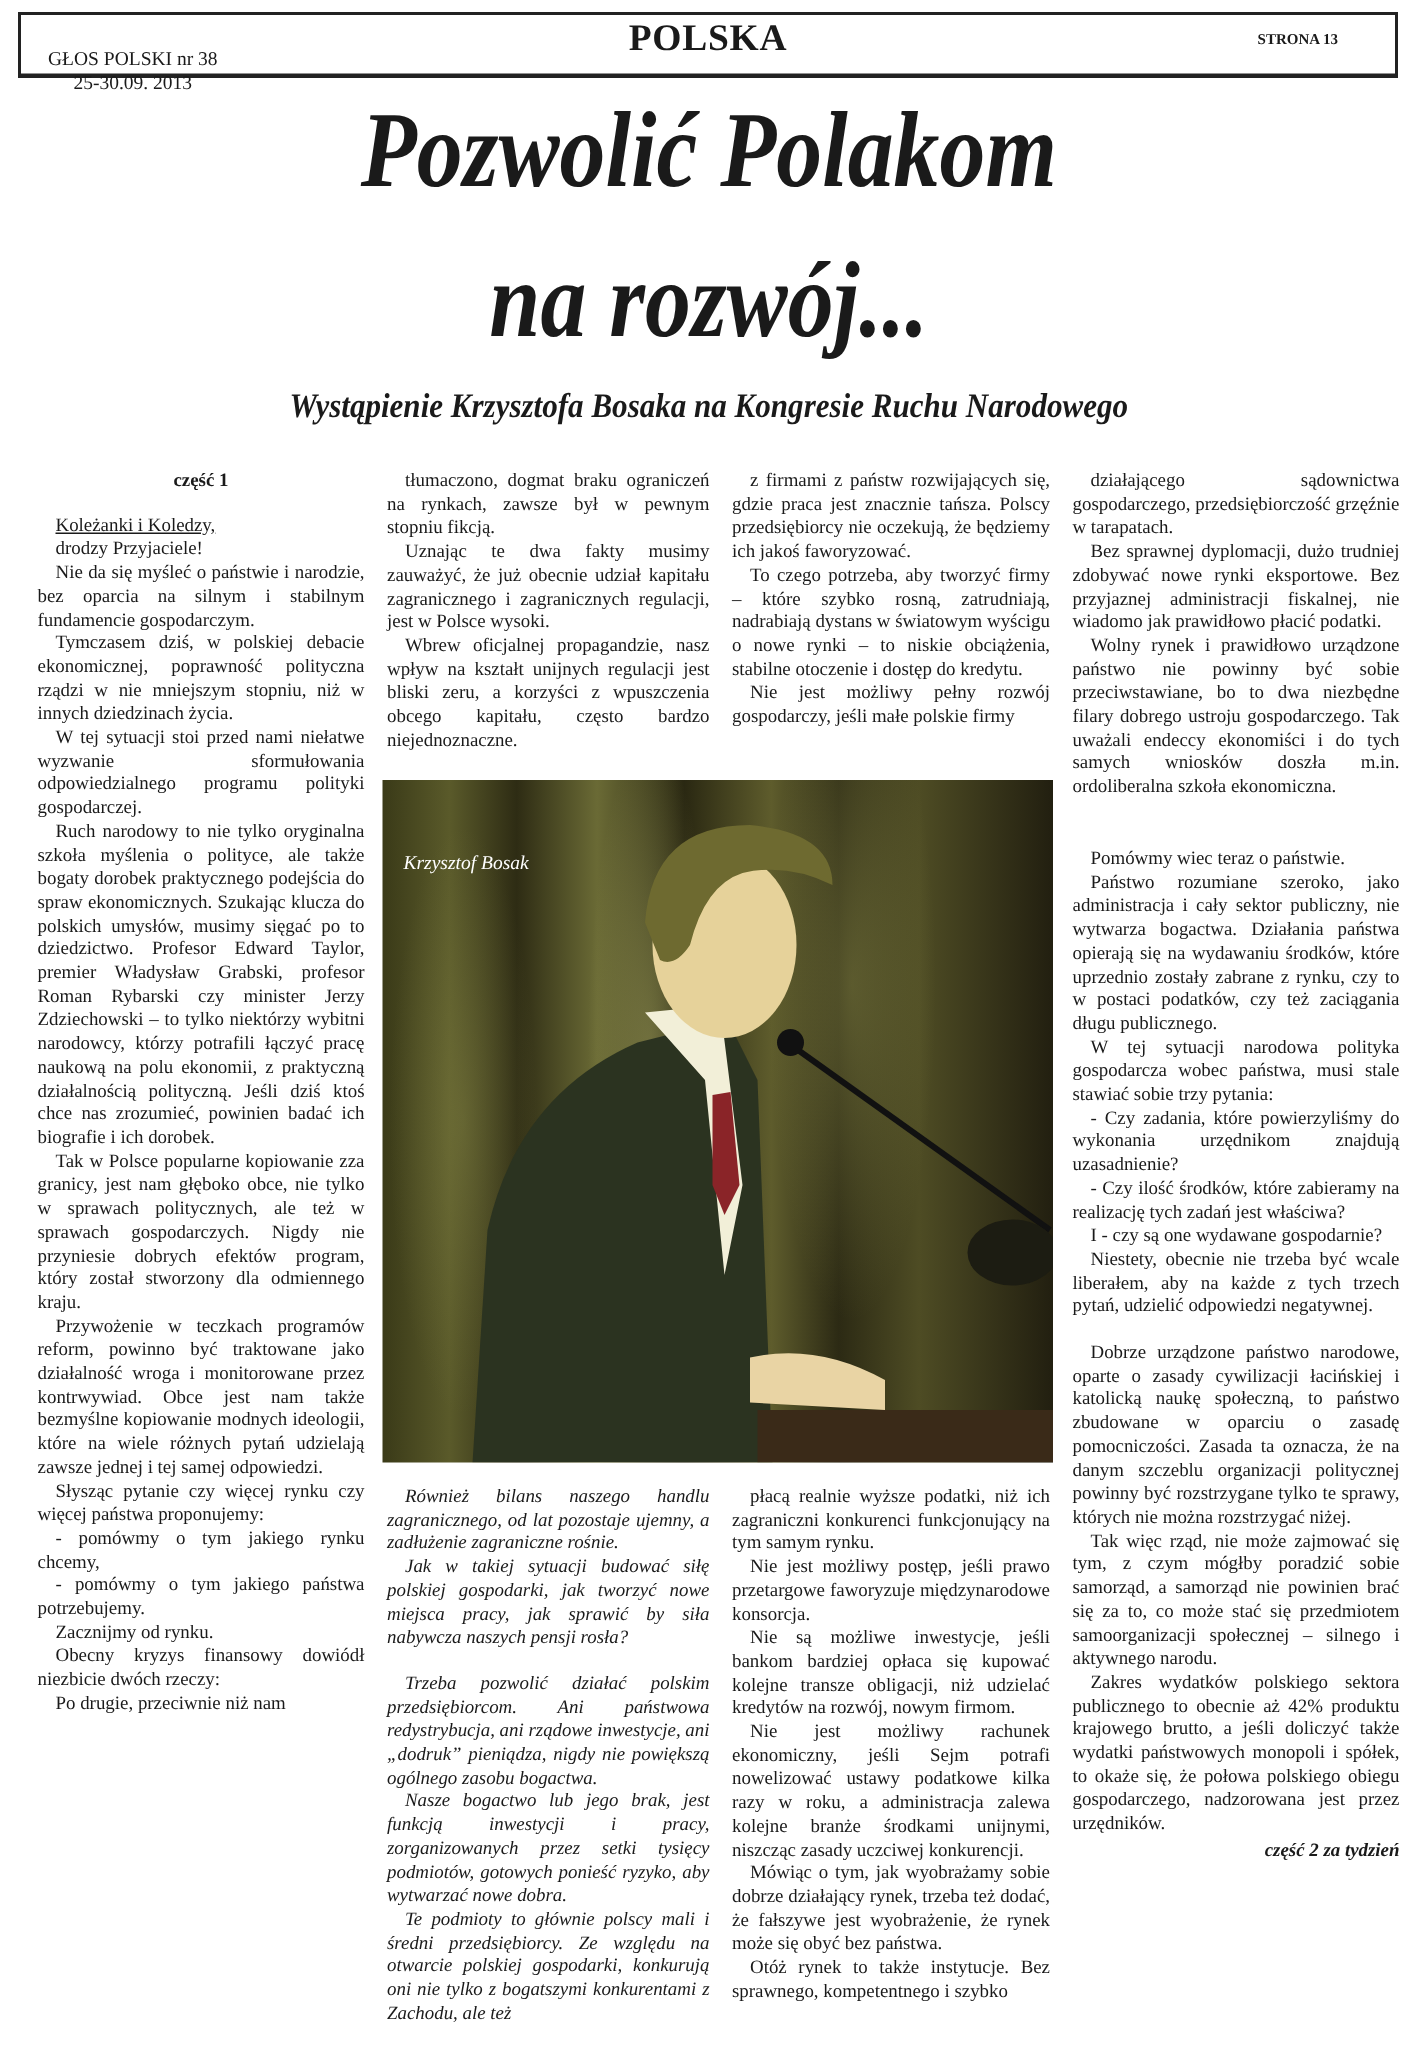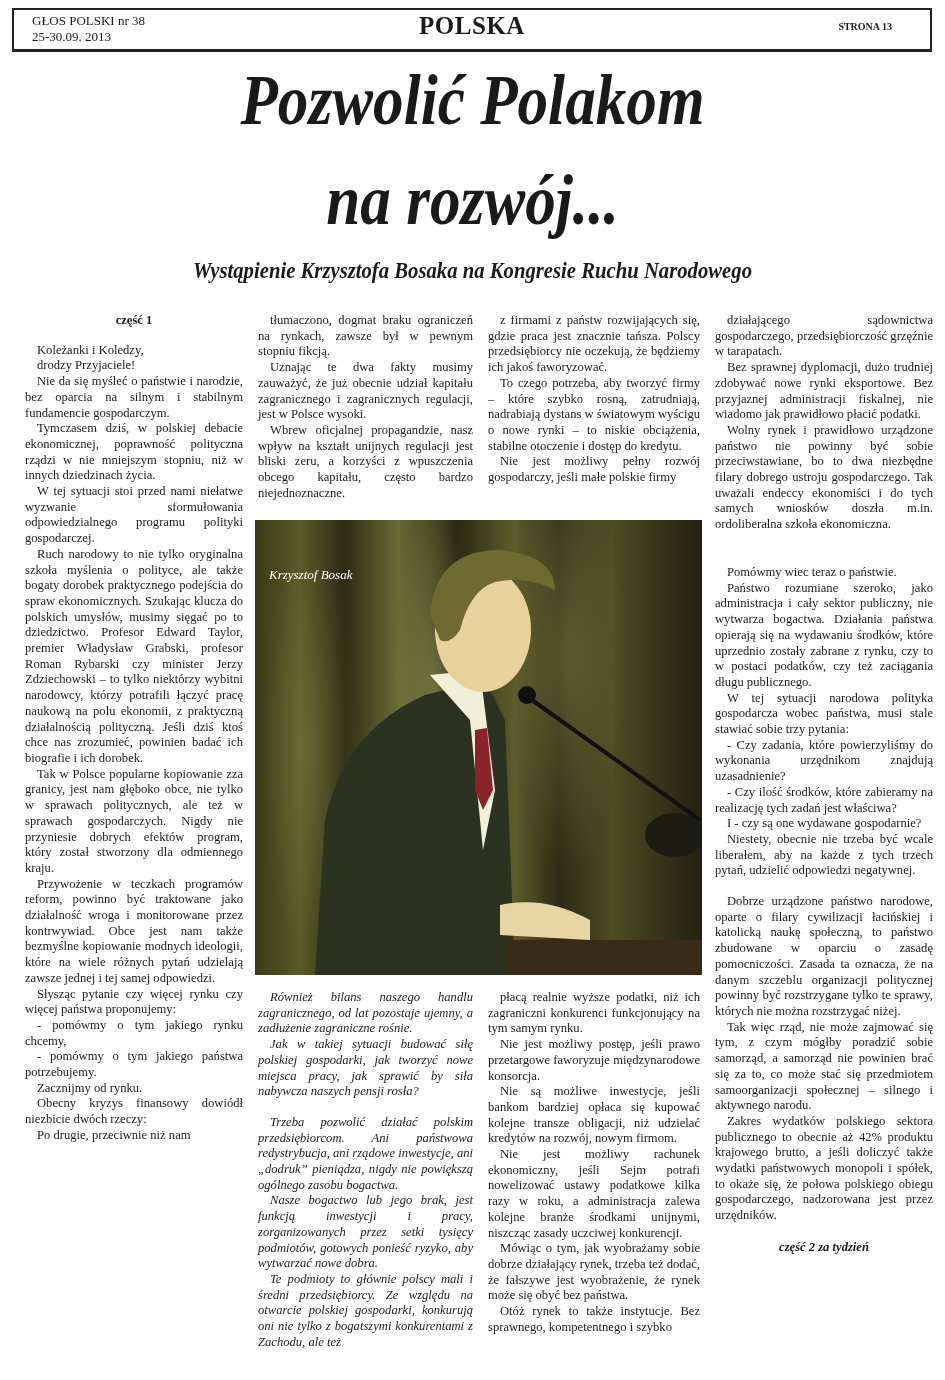--- a/index.html
+++ b/index.html
@@ -1,36 +1,36 @@
 <!DOCTYPE html>
 <html><head>
 <meta charset="utf-8">
 <style>
   html, body { margin: 0; padding: 0; background: #ffffff; }
   body { width: 945px; height: 1380px; position: relative; overflow: hidden; font-family: "Liberation Serif", serif; color: #1a1a1a; }
   .masthead { position: absolute; left: 12px; top: 8px; width: 920px; height: 44px; border: 2px solid #222; border-bottom-width: 3px; box-sizing: border-box; }
-  .mh-left { position: absolute; left: 18px; top: 3px; font-size: 13px; line-height: 16px; text-align: left; }
+  .mh-left { position: absolute; left: 18px; top: 21px; font-size: 13px; line-height: 16px; text-align: center; }
   .mh-center { position: absolute; left: 0; right: 0; top: 2px; text-align: center; font-size: 25px; font-weight: bold; letter-spacing: 0.5px; pointer-events: none; }
   .mh-right { position: absolute; right: 38px; top: 11px; font-size: 10px; font-weight: bold; text-align: right; }
   .title { position: absolute; left: 0; width: 945px; text-align: center; font-style: italic; font-weight: bold; font-size: 72px; line-height: 80px; transform: scaleX(0.85); transform-origin: center; }
   .title1 { top: 60px; }
   .title2 { top: 160px; }
   .subtitle { position: absolute; left: 0; width: 945px; top: 258px; text-align: center; font-style: italic; font-weight: bold; font-size: 23px; transform: scaleX(0.9); }
   .col { position: absolute; font-size: 12.6px; line-height: 15.7px; text-align: justify; hyphens: manual; }
   .col p { margin: 0; text-indent: 12px; }
   .col p.gap { margin-top: 15px; }
   .c1 { left: 25px; top: 313px; width: 218px; }
   .c2 { left: 258px; top: 313px; width: 215px; }
   .c3 { left: 488px; top: 313px; width: 212px; }
   .c4 { left: 715px; top: 313px; width: 218px; }
   .c2b { left: 258px; top: 990px; width: 215px; font-style: italic; }
   .c3b { left: 488px; top: 990px; width: 212px; }
   .c4b { left: 715px; top: 565px; width: 218px; }
   .part { text-align: center !important; font-weight: bold; text-indent: 0 !important; margin-bottom: 14px !important; }
-  .cont { text-align: center; font-style: italic; font-weight: bold; margin-top: 16px; }
+  .cont { text-align: right; font-style: italic; font-weight: bold; margin-top: 2px; }
   .photo { position: absolute; left: 255px; top: 520px; width: 447px; height: 455px; overflow: hidden;
     background:
       radial-gradient(ellipse 60px 300px at 40% 40%, rgba(200,200,120,0.35), transparent 70%),
       radial-gradient(ellipse 80px 320px at 70% 30%, rgba(170,170,90,0.35), transparent 70%),
       radial-gradient(ellipse 70px 280px at 12% 50%, rgba(150,150,80,0.3), transparent 70%),
       linear-gradient(90deg, #3a3a18 0%, #5a5a2a 10%, #2e2c14 20%, #6a6a35 32%, #2a2812 45%, #5e5c2c 58%, #2c2a14 68%, #4e4c24 80%, #221f10 100%);
   }
   .caption { position: absolute; left: 14px; top: 12px; color: #ffffff; font-style: italic; font-size: 13px; margin-top: 35px; }
   .figure { position: absolute; inset: 0; }
 </style>
@@ -46,21 +46,21 @@
   <div class="mh-right">STRONA 13</div>
 </header>
 
 <h1 class="title title1" style="margin:0">Pozwolić Polakom</h1>
 <h1 class="title title2" style="margin:0">na rozwój...</h1>
 <h2 class="subtitle" style="margin:0">Wystąpienie Krzysztofa Bosaka na Kongresie Ruchu Narodowego</h2>
 
 <div class="col c1">
   <p class="part">część 1</p>
   <div>
-      <p style="margin-top: 0px;">Koleżanki i Koledzy,</p>
+      <p style="margin-top: 0px; text-decoration: underline;">Koleżanki i Koledzy,</p>
       <p>drodzy Przyjaciele!</p>
       <p>Nie da się myśleć o państwie i narodzie, bez oparcia na silnym i stabilnym fundamencie gospodarczym.</p>
       <p>Tymczasem dziś, w polskiej debacie ekonomicznej, poprawność polityczna rządzi w nie mniejszym stopniu, niż w innych dziedzinach życia.</p>
       <p>W tej sytuacji stoi przed nami niełatwe wyzwanie sformułowania odpowiedzialnego programu polityki gospodarczej.</p>
       <p>Ruch narodowy to nie tylko oryginalna szkoła myślenia o polityce, ale także bogaty dorobek praktycznego podejścia do spraw ekonomicznych. Szukając klucza do polskich umysłów, musimy sięgać po to dziedzictwo. Profesor Edward Taylor, premier Władysław Grabski, profesor Roman Rybarski czy minister Jerzy Zdziechowski – to tylko niektórzy wybitni narodowcy, którzy potrafili łączyć pracę naukową na polu ekonomii, z praktyczną działalnością polityczną. Jeśli dziś ktoś chce nas zrozumieć, powinien badać ich biografie i ich dorobek.</p>
       <p>Tak w Polsce popularne kopiowanie zza granicy, jest nam głęboko obce, nie tylko w sprawach politycznych, ale też w sprawach gospodarczych. Nigdy nie przyniesie dobrych efektów program, który został stworzony dla odmiennego kraju.</p>
       <p>Przywożenie w teczkach programów reform, powinno być traktowane jako działalność wroga i monitorowane przez kontrwywiad. Obce jest nam także bezmyślne kopiowanie modnych ideologii, które na wiele różnych pytań udzielają zawsze jednej i tej samej odpowiedzi.</p>
       <p>Słysząc pytanie czy więcej rynku czy więcej państwa proponujemy:</p>
       <p>- pomówmy o tym jakiego rynku chcemy,</p>
       <p>- pomówmy o tym jakiego państwa potrzebujemy.</p>
@@ -140,18 +140,18 @@
 
 <div class="col c4b">
   <div>
       <p>Pomówmy wiec teraz o państwie.</p>
       <p>Państwo rozumiane szeroko, jako administracja i cały sektor publiczny, nie wytwarza bogactwa. Działania państwa opierają się na wydawaniu środków, które uprzednio zostały zabrane z rynku, czy to w postaci podatków, czy też zaciągania długu publicznego.</p>
       <p>W tej sytuacji narodowa polityka gospodarcza wobec państwa, musi stale stawiać sobie trzy pytania:</p>
       <p>- Czy zadania, które powierzyliśmy do wykonania urzędnikom znajdują uzasadnienie?</p>
       <p>- Czy ilość środków, które zabieramy na realizację tych zadań jest właściwa?</p>
       <p>I - czy są one wydawane gospodarnie?</p>
       <p>Niestety, obecnie nie trzeba być wcale liberałem, aby na każde z tych trzech pytań, udzielić odpowiedzi negatywnej.</p>
-      <p class="gap">Dobrze urządzone państwo narodowe, oparte o filary cywilizacji łacińskiej i katolicką naukę społeczną, to państwo zbudowane w oparciu o zasadę pomocniczości. Zasada ta oznacza, że na danym szczeblu organizacji politycznej powinny być rozstrzygane tylko te sprawy, których nie można rozstrzygać niżej.</p>
+      <p class="gap">Dobrze urządzone państwo narodowe, oparte o zasady cywilizacji łacińskiej i katolicką naukę społeczną, to państwo zbudowane w oparciu o zasadę pomocniczości. Zasada ta oznacza, że na danym szczeblu organizacji politycznej powinny być rozstrzygane tylko te sprawy, których nie można rozstrzygać niżej.</p>
       <p>Tak więc rząd, nie może zajmować się tym, z czym mógłby poradzić sobie samorząd, a samorząd nie powinien brać się za to, co może stać się przedmiotem samoorganizacji społecznej – silnego i aktywnego narodu.</p>
       <p>Zakres wydatków polskiego sektora publicznego to obecnie aż 42% produktu krajowego brutto, a jeśli doliczyć także wydatki państwowych monopoli i spółek, to okaże się, że połowa polskiego obiegu gospodarczego, nadzorowana jest przez urzędników.</p>
     </div>
   <div class="cont">część 2 za tydzień</div>
 </div>
 
 </body></html>

